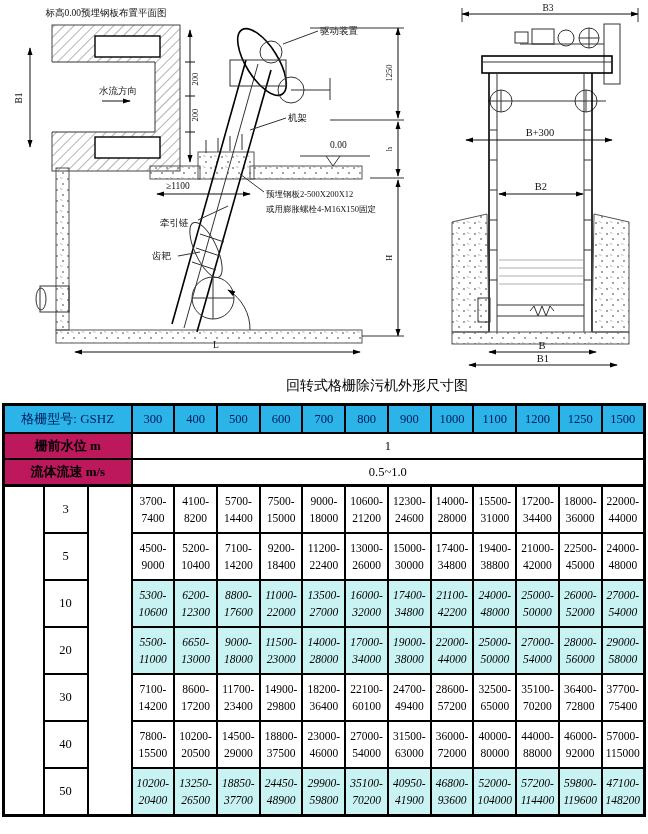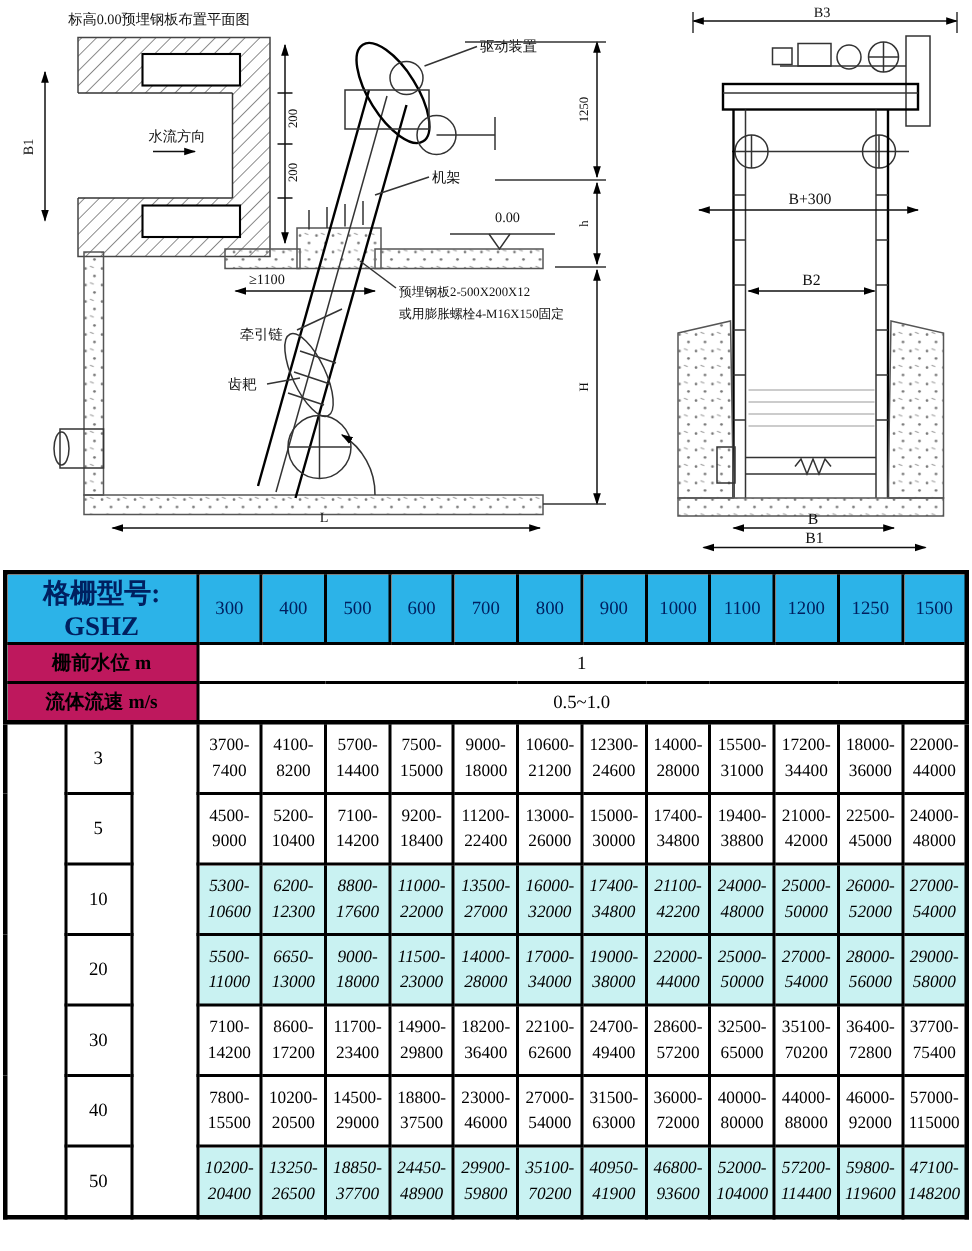--- a/index.html
+++ b/index.html
@@ -31,21 +31,21 @@
     border:3px solid var(--border-color);
     font-size:12px;
   }
   table.flow th,table.flow td{
     border:2px solid var(--border-color);
     text-align:center;vertical-align:middle;
     padding:0;overflow:hidden;
   }
   th.hdr-label{
     background:var(--header-bg);color:var(--header-text);
-    font-weight:bold;font-size:18px;height:26px;
+    font-weight:normal;font-size:13px;height:26px;
   }
   th.model-cell{
     background:var(--header-bg);color:var(--header-text);
     font-weight:normal;font-size:12.5px;
   }
   td.lab{font-weight:bold;font-size:13px;height:24px;background:#be185d;}
   td.wide-val{font-size:12.5px;background:#fff;}
   td.spacer{background:#fff;}
   td.gap-label{font-size:12.5px;background:#fff;}
   td.num-cell{
@@ -232,20 +232,21 @@
     <text class="t10" x="541" y="190" text-anchor="middle">B2</text>
     <line class="dim" x1="489" y1="352" x2="596" y2="352" marker-start="url(#ar)" marker-end="url(#ar)"></line>
     <text class="t10" x="542" y="349" text-anchor="middle">B</text>
     <line class="dim" x1="469" y1="365" x2="617" y2="365" marker-start="url(#ar)" marker-end="url(#ar)"></line>
     <text class="t10" x="543" y="362" text-anchor="middle">B1</text>
   </g>
 </svg>
 </div>
 
 <div class="captions">
+  <div>回转式格栅除污机外形尺寸图</div>
 </div>
 
 <table class="flow">
   <colgroup>
     <col style="width:40px">
       <col style="width:44px">
       <col style="width:44px">
     <col span="12">
   </colgroup>
   <thead>
@@ -392,21 +393,21 @@
 14200</td>
         <td class="num-cell">8600-
 17200</td>
         <td class="num-cell">11700-
 23400</td>
         <td class="num-cell">14900-
 29800</td>
         <td class="num-cell">18200-
 36400</td>
         <td class="num-cell">22100-
-62600</td>
+60100</td>
         <td class="num-cell">24700-
 49400</td>
         <td class="num-cell">28600-
 57200</td>
         <td class="num-cell">32500-
 65000</td>
         <td class="num-cell">35100-
 70200</td>
         <td class="num-cell">36400-
 72800</td>

